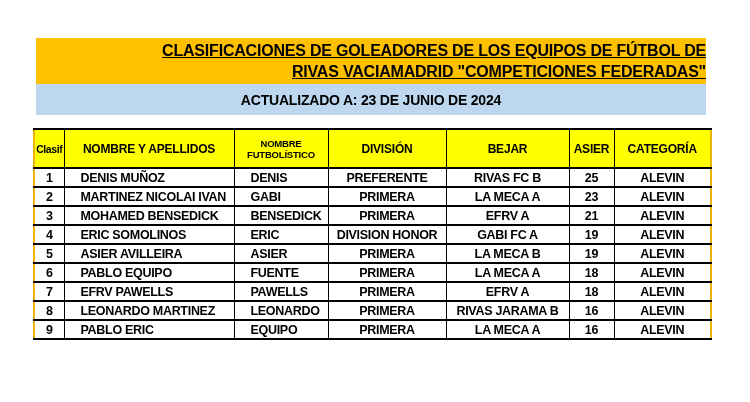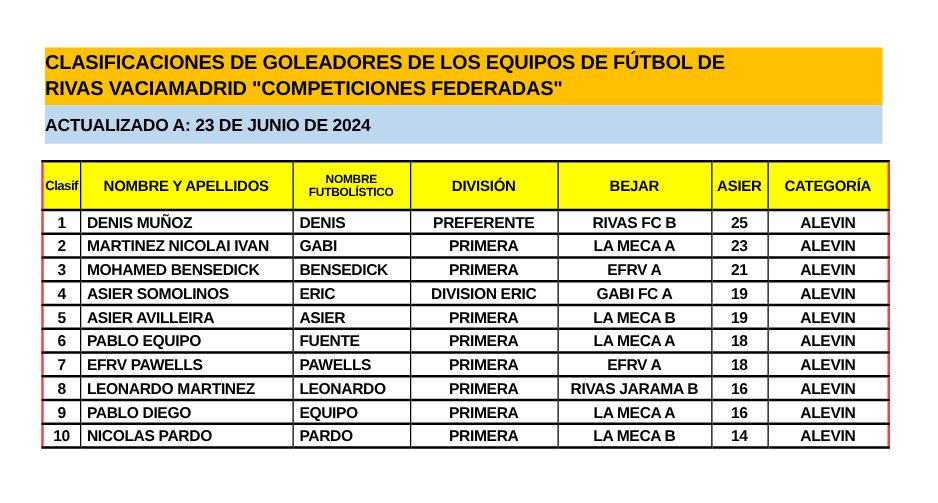--- a/index.html
+++ b/index.html
@@ -9,43 +9,44 @@
     font-family: "Liberation Sans", sans-serif;
     overflow: hidden;
     position: relative;
   }
   .banner-title {
     position: absolute;
     left: 36px; top: 38px;
     width: 670px; height: 46px;
     background: #FFC000;
     display: flex; flex-direction: column;
-    align-items: flex-start; justify-content: center;
+    align-items: flex-end; justify-content: center;
     font-weight: bold; font-size: 16px; line-height: 21px;
     color: #000; text-align: center; white-space: nowrap;
     letter-spacing: -0.2px;
+    text-decoration: underline;
   }
   .banner-updated {
     position: absolute;
     left: 36px; top: 84px;
     width: 670px; height: 31px;
     background: #BDD7EE;
-    display: flex; align-items: center; justify-content: flex-start;
+    display: flex; align-items: center; justify-content: center;
     font-weight: bold; font-size: 14px; color: #000;
     letter-spacing: -0.2px;
   }
   .table-wrap {
     position: absolute;
     left: 33px; top: 128px;
   }
   table {
     border-collapse: collapse;
     table-layout: fixed;
     width: 677px;
-    border: 2px solid #ef4444;
+    border: 2px solid #eab308;
   }
   col.c0 { width: 30px; }
   col.c1 { width: 170px; }
   col.c2 { width: 94px; }
   col.c3 { width: 118px; }
   col.c4 { width: 123px; }
   col.c5 { width: 45px; }
   col.c6 { width: 97px; }
   th, td {
     border-left: 1px solid #000;
@@ -68,21 +69,21 @@
   th.futbolistico { font-size: 9.5px; line-height: 11px; padding: 0 6px; white-space: normal; margin-left: 14px; }
   tbody tr { height: 19px; }
   td {
     font-weight: bold;
     font-size: 12.5px;
     letter-spacing: -0.3px;
     white-space: nowrap;
     vertical-align: middle;
     text-align: center;
   }
-  td.left { text-align: left; padding-left: 5px; }
+  td.left { text-align: left; padding-left: 16px; }
 </style>
 </head>
 <body>
 
 <div class="banner-title" style="background: rgb(255, 192, 0);">
   <div>CLASIFICACIONES DE GOLEADORES DE LOS EQUIPOS DE FÚTBOL DE</div>
   <div>RIVAS VACIAMADRID "COMPETICIONES FEDERADAS"</div>
 </div>
 
 <div class="banner-updated" style="background: rgb(189, 215, 238);">
@@ -134,23 +135,23 @@
         <td>3</td>
         <td class="left">MOHAMED BENSEDICK</td>
         <td class="left">BENSEDICK</td>
         <td>PRIMERA</td>
         <td>EFRV A</td>
         <td>21</td>
         <td>ALEVIN</td>
       </tr>
       <tr>
         <td>4</td>
-        <td class="left">ASIER SOMOLINOS</td>
+        <td class="left">ERIC SOMOLINOS</td>
         <td class="left">ERIC</td>
-        <td>DIVISION ERIC</td>
+        <td>DIVISION HONOR</td>
         <td>GABI FC A</td>
         <td>19</td>
         <td>ALEVIN</td>
       </tr>
       <tr>
         <td>5</td>
         <td class="left">ASIER AVILLEIRA</td>
         <td class="left">ASIER</td>
         <td>PRIMERA</td>
         <td>LA MECA B</td>
@@ -179,31 +180,22 @@
         <td>8</td>
         <td class="left">LEONARDO MARTINEZ</td>
         <td class="left">LEONARDO</td>
         <td>PRIMERA</td>
         <td>RIVAS JARAMA B</td>
         <td>16</td>
         <td>ALEVIN</td>
       </tr>
       <tr>
         <td>9</td>
-        <td class="left">PABLO DIEGO</td>
+        <td class="left">PABLO ERIC</td>
         <td class="left">EQUIPO</td>
         <td>PRIMERA</td>
         <td>LA MECA A</td>
         <td>16</td>
-        <td>ALEVIN</td>
-      </tr>
-      <tr>
-        <td>10</td>
-        <td class="left">NICOLAS PARDO</td>
-        <td class="left">PARDO</td>
-        <td>PRIMERA</td>
-        <td>LA MECA B</td>
-        <td>14</td>
         <td>ALEVIN</td>
       </tr>
     </tbody>
   </table>
 </div>
 
 </body></html>

